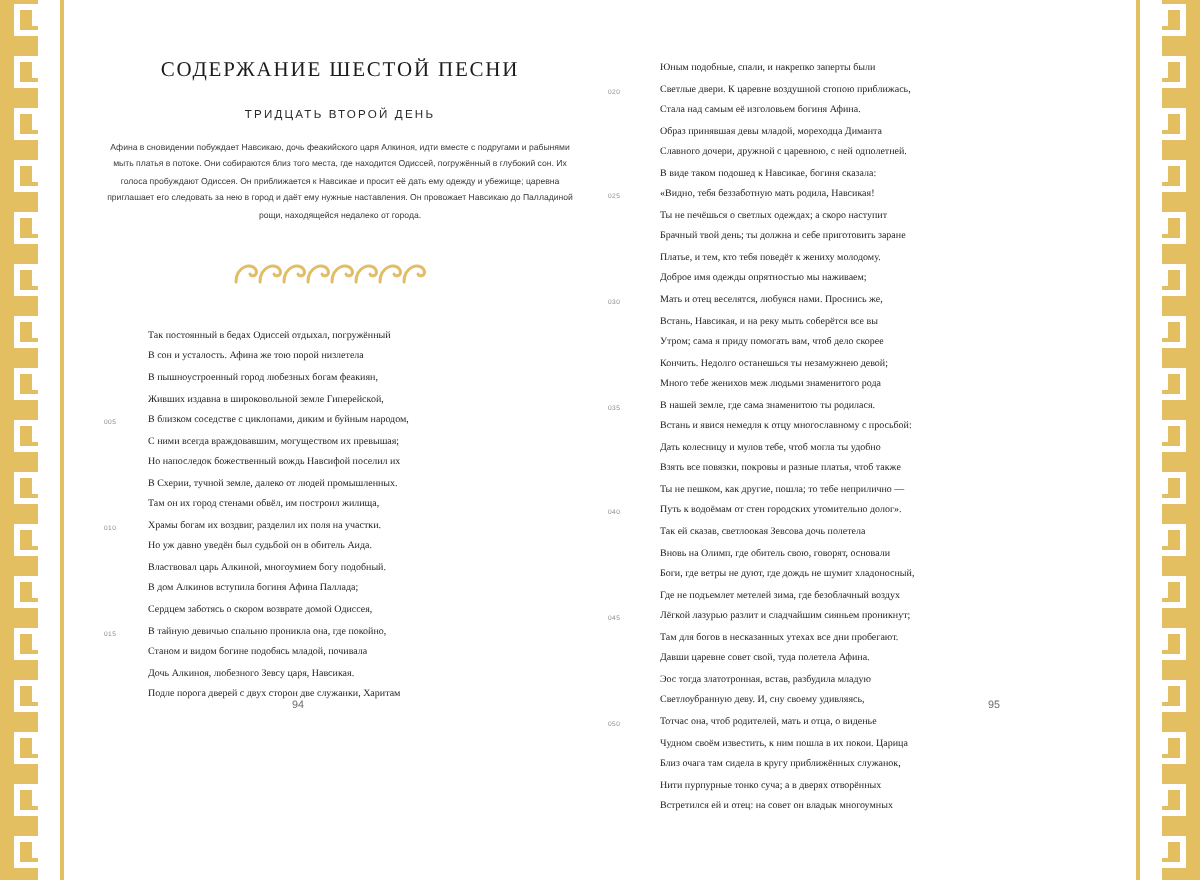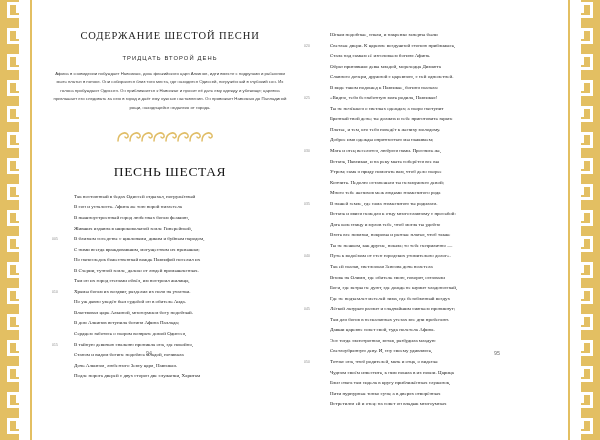--- a/index.html
+++ b/index.html
@@ -352,21 +352,20 @@
             <path d="M26 13 C26 5, 34 3, 36 7 C37 9.5, 34 11, 33 9"></path>
             <path d="M38 13 C38 5, 46 3, 48 7 C49 9.5, 46 11, 45 9"></path>
             <path d="M50 13 C50 5, 58 3, 60 7 C61 9.5, 58 11, 57 9"></path>
             <path d="M62 13 C62 5, 70 3, 72 7 C73 9.5, 70 11, 69 9"></path>
             <path d="M74 13 C74 5, 82 3, 84 7 C85 9.5, 82 11, 81 9"></path>
             <path d="M86 13 C86 5, 94 3, 96 7 C97 9.5, 94 11, 93 9"></path>
           </g>
         </svg>
       </div>
 
-      <h2 class="canto-title">ПЕСНЬ ШЕСТАЯ</h2>
 
       <ul class="verse" id="verso-verse">
           <li class="verse-line"><span class="line-no"></span><span>Так постоянный в бедах Одиссей отдыхал, погружённый</span></li>
           <li class="verse-line"><span class="line-no"></span><span>В сон и усталость. Афина же тою порой низлетела</span></li>
           <li class="verse-line"><span class="line-no"></span><span>В пышноустроенный город любезных богам феакиян,</span></li>
           <li class="verse-line"><span class="line-no"></span><span>Живших издавна в широковольной земле Гиперейской,</span></li>
           <li class="verse-line"><span class="line-no">005</span><span>В близком соседстве с циклопами, диким и буйным народом,</span></li>
           <li class="verse-line"><span class="line-no"></span><span>С ними всегда враждовавшим, могуществом их превышая;</span></li>
           <li class="verse-line"><span class="line-no"></span><span>Но напоследок божественный вождь Навсифой поселил их</span></li>
           <li class="verse-line"><span class="line-no"></span><span>В Схерии, тучной земле, далеко от людей промышленных.</span></li>

